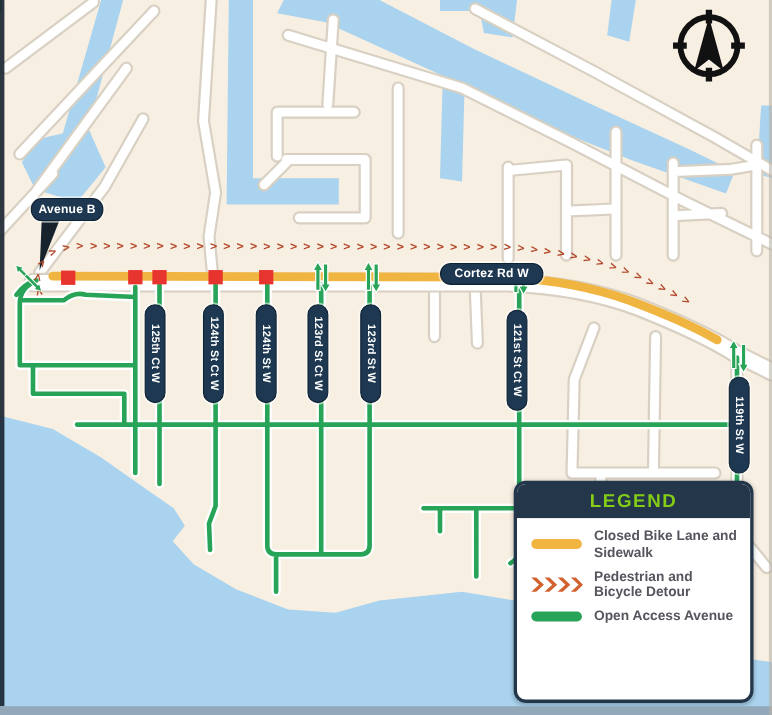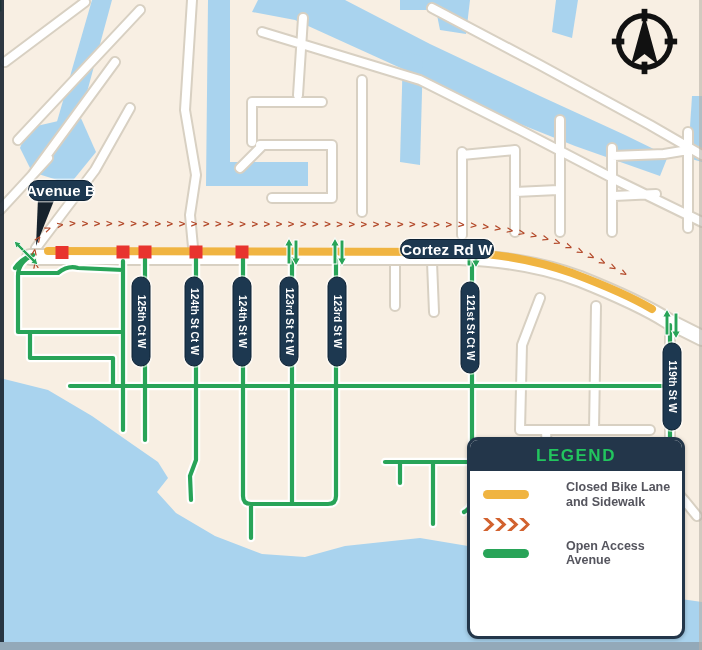--- a/index.html
+++ b/index.html
@@ -22,37 +22,37 @@
   .ylw{fill:none;stroke:var(--closed_yellow);stroke-width:8;stroke-linecap:round;}
   .redsq{fill:var(--closed_red);stroke:none;}
   .chev{font-family:"DejaVu Sans Mono","Liberation Mono",monospace;font-weight:900;font-size:11px;
         letter-spacing:5.5px;fill:var(--detour_orange);}
   .garrow{fill:var(--open_green);stroke:#ffffff;stroke-width:1.1;}
 
   
   .pill{position:absolute;background:var(--label_navy);color:#fff;font-weight:bold;
     display:flex;align-items:center;justify-content:center;border-radius:10px;
     border:1.5px solid #0e2234;box-shadow:0 0 0 1.5px rgba(255,255,255,.55);
-    font-size:15px;letter-spacing:.2px;white-space:nowrap;z-index:5;}
+    font-size:11px;letter-spacing:.2px;white-space:nowrap;z-index:5;}
   .pill.vert{transform:rotate(90deg);font-size:10px;}
 
   
   .legend{position:absolute;left:467px;top:437px;width:212px;height:196px;background:#fff;
     border:3px solid var(--legend_navy);border-radius:11px;z-index:8;overflow:hidden;
     box-shadow:0 1px 4px rgba(0,0,0,.25);}
   .legend-head{background:var(--legend_navy);height:31px;display:flex;align-items:center;
-    justify-content:center;color:#22c55e;font-weight:800;font-size:17px;letter-spacing:1.5px;}
+    justify-content:center;color:#84cc16;font-weight:800;font-size:17px;letter-spacing:1.5px;}
   .legend-body{padding:9px 10px 6px 12px;}
   .legend-row{display:flex;align-items:center;gap:10px;margin-bottom:7px;}
   .legend-swatch{width:48px;flex:0 0 48px;display:flex;align-items:center;justify-content:center;}
   .sw-bar{width:46px;height:9px;border-radius:5px;}
   .sw-bar.yellow{background:var(--closed_yellow);}
   .sw-bar.green{background:var(--open_green);}
   .sw-square{width:25px;height:25px;background:var(--closed_red);}
-  .legend-label{font-size:12.5px;font-weight:600;color:var(--legend_text);line-height:1.18;margin-left:26px;}
+  .legend-label{font-size:12.5px;font-weight:600;color:var(--legend_text);line-height:1.18;}
 
   
   .compass{position:absolute;left:608px;top:5px;width:73px;height:73px;z-index:6;}
 
   
   .edge-left{position:absolute;left:0;top:0;width:4px;height:642px;background:#1c2733;opacity:.92;z-index:9;}
   .edge-bottom{position:absolute;left:0;top:642px;width:702px;height:8px;background:var(--sea_edge);z-index:9;}
   .edge-right{position:absolute;right:0;top:0;width:3px;height:650px;background:#b7b0a6;opacity:.6;z-index:9;}
 </style>
 </head>
@@ -204,20 +204,21 @@
         <div class="legend-swatch">
           <svg width="48" height="15" viewBox="0 0 48 15">
             <g fill="#d2622f">
               <path d="M1,1 L8,7.5 L1,14 L5.5,14 L12.5,7.5 L5.5,1 Z"></path>
               <path d="M13,1 L20,7.5 L13,14 L17.5,14 L24.5,7.5 L17.5,1 Z"></path>
               <path d="M25,1 L32,7.5 L25,14 L29.5,14 L36.5,7.5 L29.5,1 Z"></path>
               <path d="M37,1 L44,7.5 L37,14 L41.5,14 L48,7.5 L41.5,1 Z"></path>
             </g>
           </svg>
         </div>
+        <div class="legend-label">Pedestrian and Bicycle Detour</div>
       </div>
       <div class="legend-row">
         <div class="legend-swatch">
             <div class="sw-bar green"></div>
           </div>
         <div class="legend-label">Open Access Avenue</div>
       </div>
     </div>
   </div>
 

